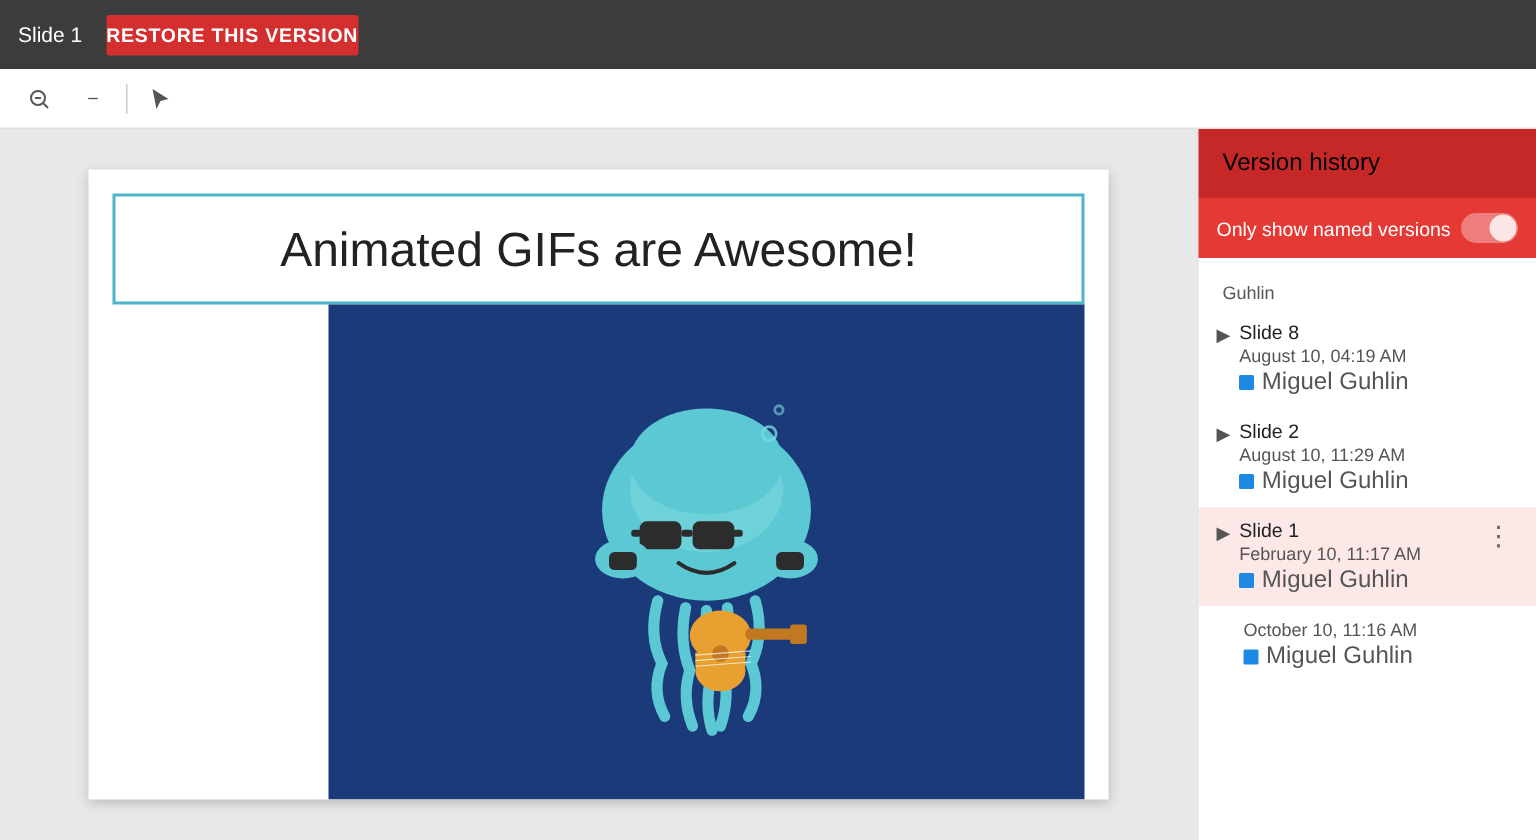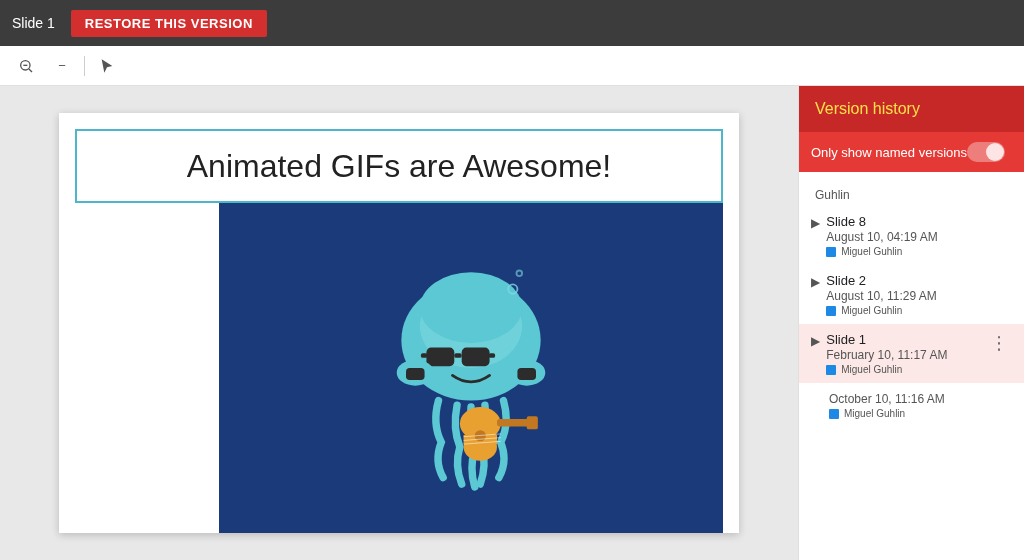--- a/index.html
+++ b/index.html
@@ -17,21 +17,21 @@
     }
     #slide-label {
       color: #fff;
       font-size: 14px;
       font-weight: 400;
     }
     #restore-btn {
       background: #d32f2f;
       color: #fff;
       border: none;
-      padding: 6px 14px;
+      padding: 6px 0;
       font-size: 13px;
       font-weight: 700;
       cursor: pointer;
       border-radius: 2px;
       text-transform: uppercase;
       letter-spacing: 0.5px;
     }
 
     
     #secondary-toolbar {
@@ -124,29 +124,30 @@
     #version-panel {
       width: 226px;
       background: #fff;
       display: flex;
       flex-direction: column;
       border-left: 1px solid #e0e0e0;
       flex-shrink: 0;
     }
     #version-header {
       background: #c62828;
-      color: #fde047;
+      color: #000000;
       padding: 14px 16px;
       font-size: 16px;
       font-weight: 400;
     }
     #version-toggle-row {
       background: #e53935;
       display: flex;
       align-items: center;
+      justify-content: space-between;
       padding: 10px 12px;
     }
     #toggle-label {
       color: #fff;
       font-size: 13px;
       font-weight: 400;
     }
     
     .toggle-switch {
       width: 38px;
@@ -211,21 +212,21 @@
       margin-top: 2px;
     }
     .user-dot {
       width: 10px;
       height: 10px;
       background: #1e88e5;
       border-radius: 1px;
       flex-shrink: 0;
     }
     .version-user {
-      font-size: 10px;
+      font-size: 16px;
       color: #555;
     }
     .version-menu-btn {
       font-size: 18px;
       color: #666;
       cursor: pointer;
       padding: 2px 4px;
       border-radius: 50%;
       line-height: 1;
       flex-shrink: 0;

